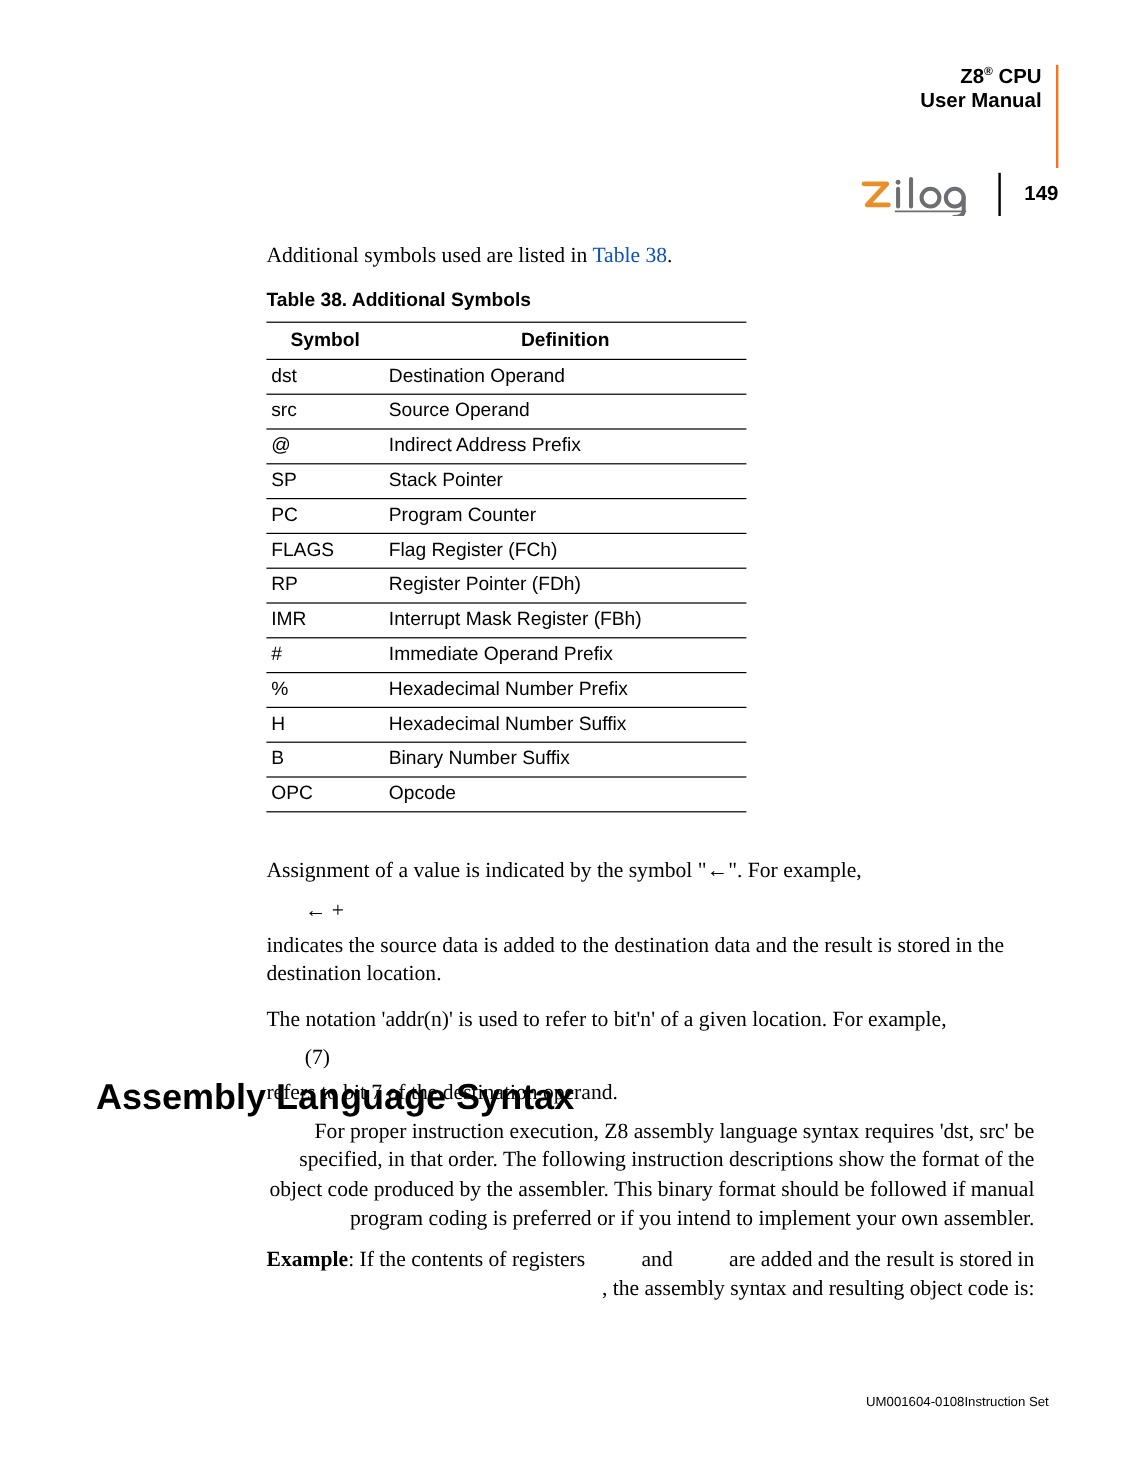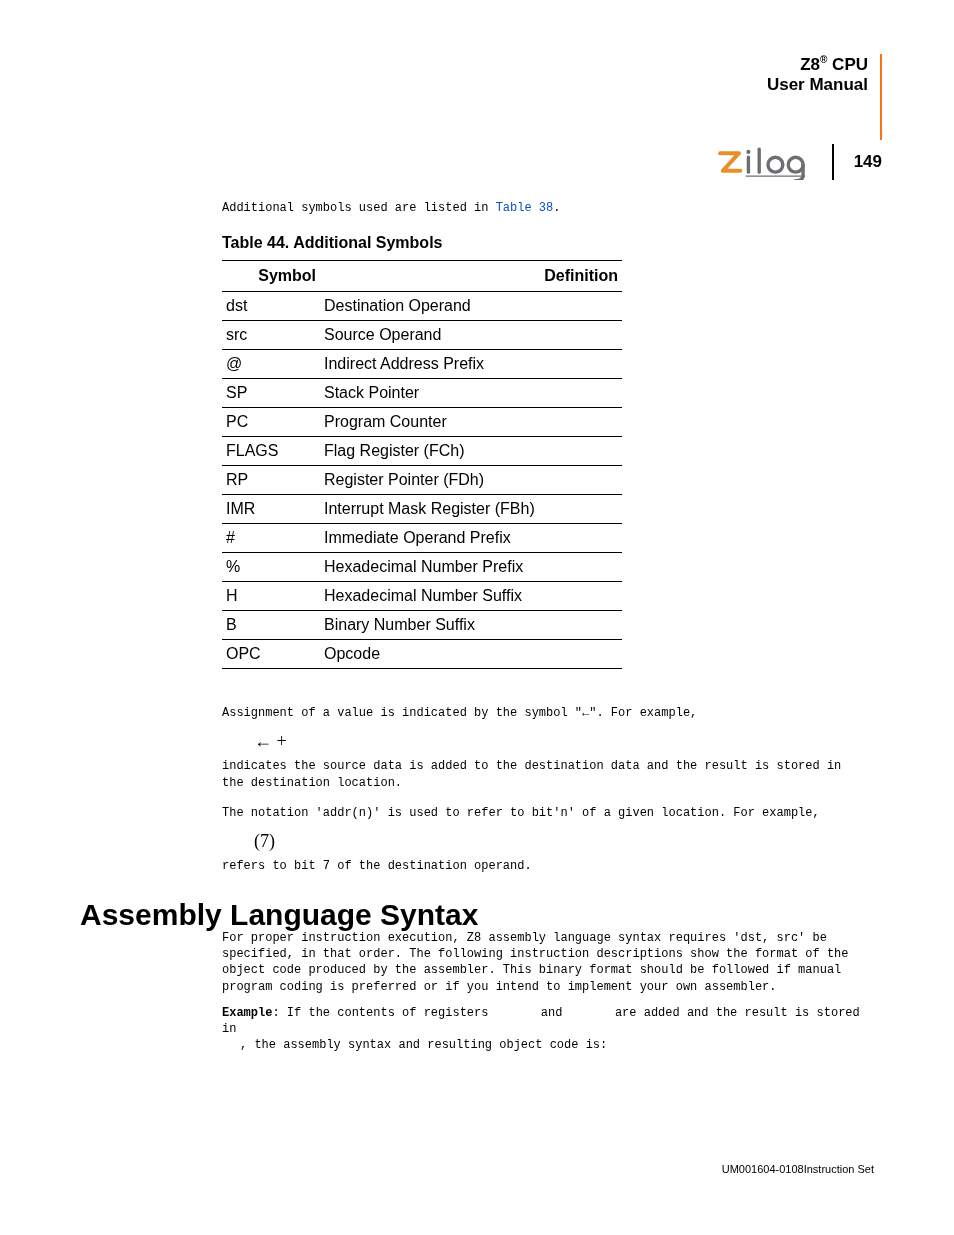--- a/index.html
+++ b/index.html
@@ -56,40 +56,39 @@
     align-items: center;
   }
   
   .body {
     position: absolute;
     top: 200px;
     left: 222px;
     width: 640px;
   }
   .para {
-    font-size: 12px;
+    font-size: 18px;
     line-height: 1.35;
     margin: 0 0 10px 0;
-    font-family: Liberation Mono, monospace;
   }
   .link { color: #0a4fc9; }
   .table-caption {
     font-family: Arial, Helvetica, sans-serif;
     font-weight: bold;
     font-size: 16px;
     margin: 18px 0 8px 0;
   }
   table.symbols {
     border-collapse: collapse;
     width: 400px;
     font-family: Arial, Helvetica, sans-serif;
     font-size: 16px;
   }
   table.symbols th {
-    text-align: right;
+    text-align: center;
     font-weight: bold;
     border-top: 1.5px solid #000;
     border-bottom: 1.5px solid #000;
     padding: 6px 4px;
   }
   table.symbols td {
     border-bottom: 1px solid #000;
     padding: 5px 4px;
   }
   table.symbols tr:last-child td {
@@ -106,20 +105,21 @@
     left: 80px;
     width: 780px;
     font-family: Arial, Helvetica, sans-serif;
     font-weight: bold;
     font-size: 30px;
   }
   .body-lower {
     position: absolute;
     left: 222px;
     width: 640px;
+    text-align: right;
   }
   .bold { font-weight: bold; }
   
   .footer {
     position: absolute;
     left: 80px;
     right: 80px;
     bottom: 60px;
     display: flex;
     justify-content: flex-end;
@@ -158,21 +158,21 @@
       </svg>
       <div class="pg-num">149</div>
     </div>
   </div>
 
   <div class="body">
     <p class="para">
       <span>Additional symbols used are listed in </span><span class="link">Table 38</span><span>.</span>
     </p>
 
-    <div class="table-caption">Table 44. Additional Symbols</div>
+    <div class="table-caption">Table 38. Additional Symbols</div>
 
     <table class="symbols">
       <thead>
         <tr>
           <th>Symbol</th>
           <th>Definition</th>
         </tr>
       </thead>
       <tbody id="symbols-body">
           <tr>

